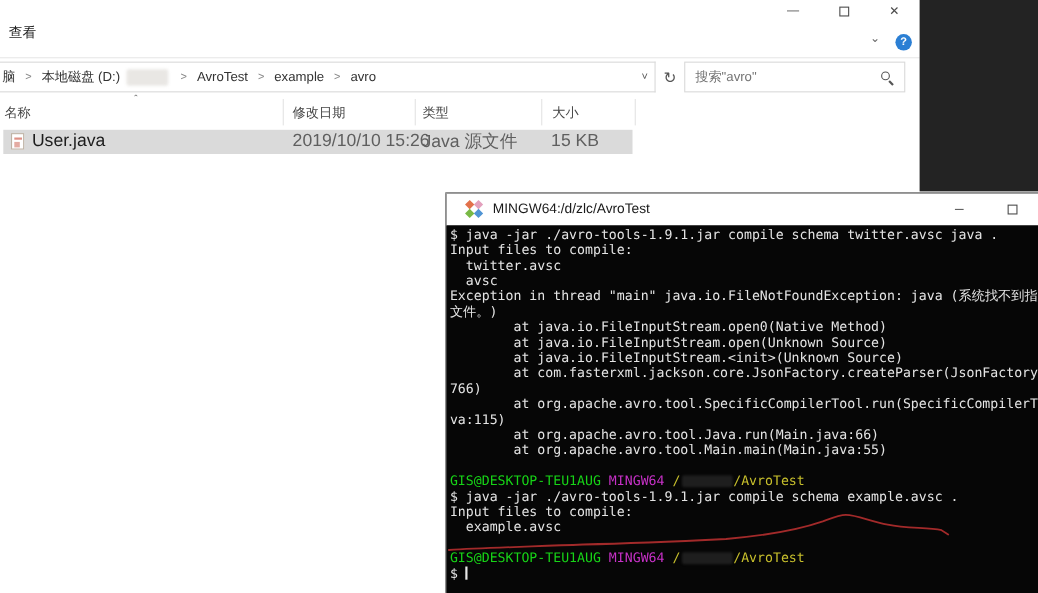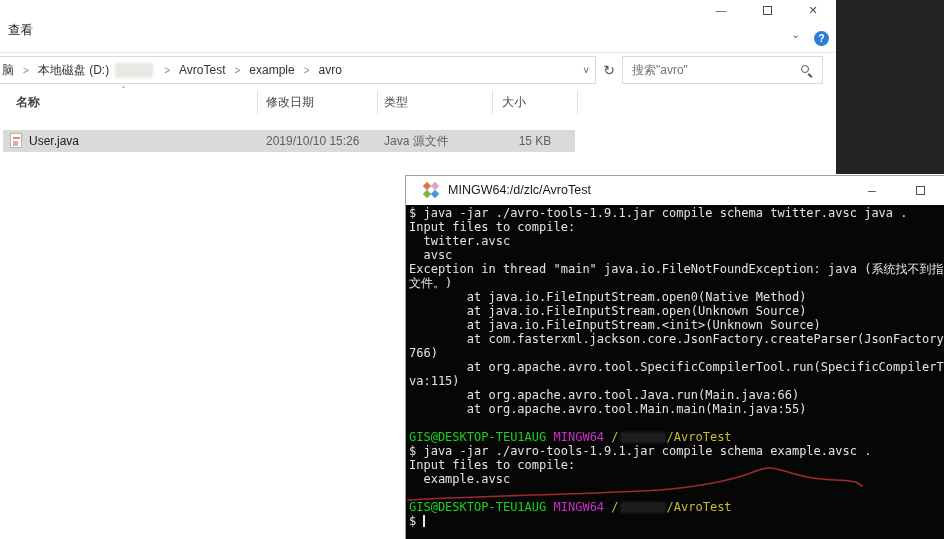--- a/index.html
+++ b/index.html
@@ -40,30 +40,30 @@
                 border-radius:50%; }
   .mag-icon b { position:absolute; left:9px; top:9px; width:5px; height:1.5px; background:#555;
                 transform:rotate(45deg); transform-origin:0 0; }
 
   
   .col-label { top:94px; font-size:12px; color:#454545; white-space:nowrap; }
   #sort-caret { left:122px; top:85px; font-size:9px; color:#777; }
   .col-sep { top:90px; width:1px; height:24px; background:#e3e3e3; }
 
   
-  #file-row { left:3px; top:130px; width:572px; height:22px; background:var(--c-selection_bg,#dadada);
-              display:flex; align-items:center; font-size:12px; }
+  #file-row { left:3px; top:118px; width:572px; height:22px; background:var(--c-selection_bg,#dadada);
+              display:flex; align-items:center; font-size:16px; }
   .file-icon { position:absolute; left:7px; top:3px; width:12px; height:15px; background:#fff;
                border:1px solid #beb3a6; }
   .file-icon span { position:absolute; left:2px; top:3px; width:7px; height:2px; background:#dd9186; }
   .file-icon span + span { top:7px; width:5px; height:5px; background:#e4aba2; }
   #file-name { position:absolute; left:26px; color:#1c1c1c; }
   #file-date { position:absolute; left:263px; color:#5f5f5f; }
   #file-type { position:absolute; left:381px; color:#5f5f5f; }
-  #file-size { position:absolute; left:498px; width:68px; text-align:center; color:#5f5f5f; }
+  #file-size { position:absolute; left:498px; width:68px; text-align:left; color:#5f5f5f; }
 
   
   #terminal { left:405px; top:175px; width:631px; height:364px; border:1px solid #9f9f9f;
               border-right:none; border-bottom:none; background:#000; }
   #term-titlebar { position:relative; width:100%; height:29px; background:#fff; }
   #mingw-icon { position:absolute; left:18px; top:7px; width:15px; height:15px; }
   #mingw-icon i { position:absolute; width:6px; height:6px; transform:rotate(45deg); }
   #mingw-icon i:nth-child(1){ left:0;  top:0;  background:#e2714b; }
   #mingw-icon i:nth-child(2){ left:8px;top:0;  background:#e3a0bd; }
   #mingw-icon i:nth-child(3){ left:0;  top:8px;background:#79b945; }
@@ -122,21 +122,21 @@
 
     <div id="search-box" class="abs">
       <span>搜索"avro"</span>
       <span class="mag-icon">
           <i></i>
           <b></b>
         </span>
     </div>
 
     <div id="sort-caret" class="abs">ˆ</div>
-    <div class="col-label abs" style="left:16px;font-weight:bold;">名称</div>
+    <div class="col-label abs" style="left:4px;">名称</div>
     <div class="col-label abs" style="left:266px;">修改日期</div>
     <div class="col-label abs" style="left:384px;">类型</div>
     <div class="col-label abs" style="left:502px;">大小</div>
     <div class="col-sep abs" style="left:257px;"></div>
     <div class="col-sep abs" style="left:377px;"></div>
     <div class="col-sep abs" style="left:492px;"></div>
     <div class="col-sep abs" style="left:577px;"></div>
 
     <div id="file-row" class="abs">
       <span class="file-icon">

